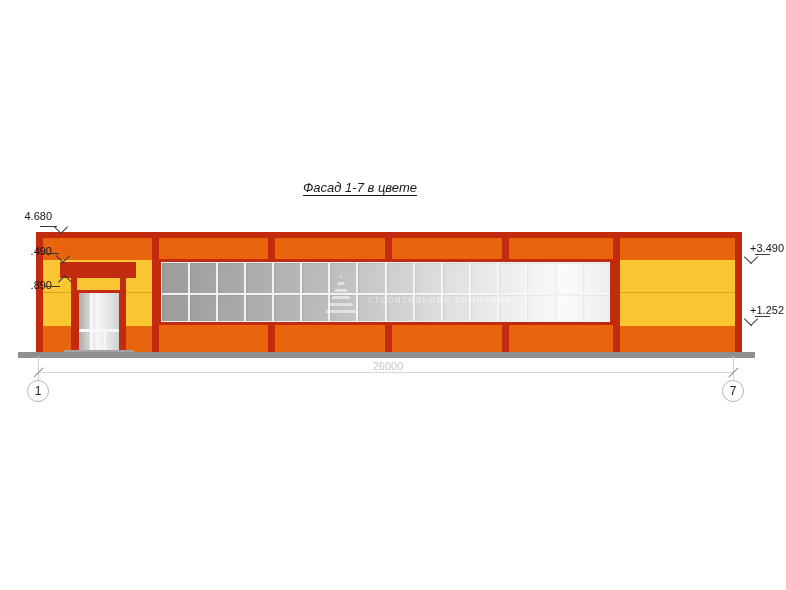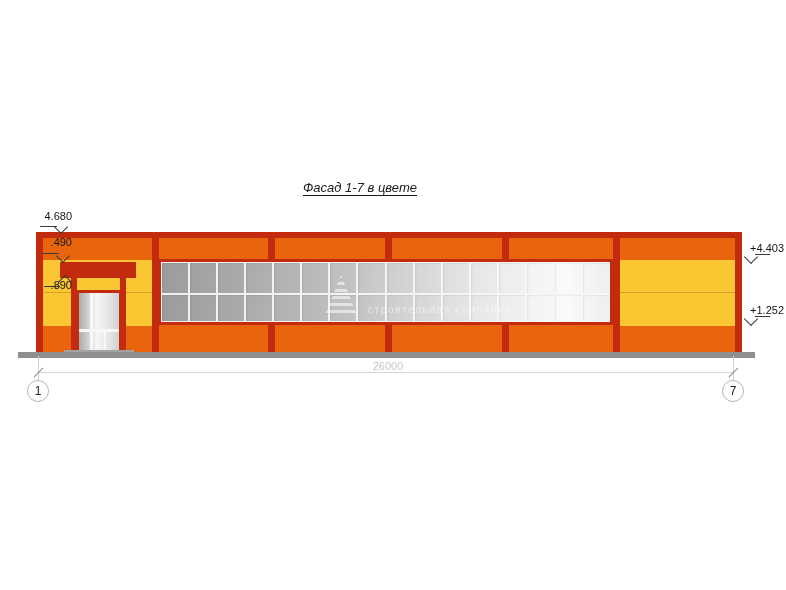--- a/index.html
+++ b/index.html
@@ -55,35 +55,35 @@
   .tick{width:13px;height:1px;background:#8a8a8a;transform:rotate(-45deg);top:372px;}
   .tick.l{left:32px;} .tick.r{left:727px;}
   .dim-label{left:328px;top:360px;width:120px;text-align:center;font-size:11px;color:#c6c6c6;}
   .axis-circle{width:22px;height:22px;border-radius:50%;border:1px solid #b5b5b5;background:#fff;
      display:flex;align-items:center;justify-content:center;font-size:12px;color:#222;top:380px;box-sizing:border-box;}
   .axis-circle.a1{left:27px;} .axis-circle.a7{left:722px;}
 
   
   .elev-text{position:absolute;font-size:11px;color:#151515;}
   .et-r{width:64px;text-align:right;left:720px;}
-  .et-l{width:72px;text-align:right;left:0;}
+  .et-l{width:52px;text-align:right;left:0;}
   .v-down,.v-up{position:absolute;width:9px;height:9px;
      border-left:1.4px solid #3a3a3a;border-bottom:1.4px solid #3a3a3a;}
   .v-down{transform:rotate(-45deg);}
   .v-up{transform:rotate(135deg);}
   .lvl-line{position:absolute;height:1px;background:#3a3a3a;}
 
   
   .watermark{position:absolute;left:325px;top:274px;width:210px;height:48px;pointer-events:none;}
   .wm-pyramid{position:absolute;left:0;top:1px;width:32px;height:40px;
      clip-path:polygon(50% 0,100% 100%,0 100%);
      background:repeating-linear-gradient(to bottom,rgba(255,255,255,.55) 0 3px,rgba(255,255,255,0) 3px 7px);}
   .wm-name{position:absolute;left:42px;top:0;font-size:27px;font-weight:bold;
      color:rgba(255,255,255,.55);letter-spacing:1px;white-space:nowrap;}
-  .wm-sub{position:absolute;left:43px;top:30px;font-size:10px;letter-spacing:1.6px;
+  .wm-sub{position:absolute;left:43px;top:20px;font-size:10px;letter-spacing:1.6px;
      color:rgba(255,255,255,.5);white-space:nowrap;}
 </style>
 </head>
 <body>
 
 <div class="canvas">
 
   <div class="title">Фасад 1-7 в цвете</div>
 
   <div id="facade">
@@ -172,29 +172,29 @@
     <span>1</span>
   </div>
   <div class="abs axis-circle a7">
     <span>7</span>
   </div>
 
   <div class="elev-text et-l" style="top:210px">4.680</div>
   <div class="lvl-line" style="left:40px;top:226px;width:17px"></div>
   <div class="v-down" style="left:56px;top:222px"></div>
 
-  <div class="elev-text et-l" style="top:236px">.490</div>
+  <div class="elev-text et-l" style="top:245px">.490</div>
   <div class="lvl-line" style="left:42px;top:253px;width:17px"></div>
   <div class="v-down" style="left:58px;top:251px"></div>
 
   <div class="elev-text et-l" style="top:279px">.890</div>
   <div class="lvl-line" style="left:44px;top:286px;width:16px"></div>
   <div class="v-up" style="left:60px;top:277px"></div>
 
-  <div class="elev-text et-r" style="top:242px">+4.403</div>
+  <div class="elev-text et-r" style="top:242px">+3.490</div>
   <div class="v-down" style="left:746px;top:252px"></div>
   <div class="lvl-line" style="left:755px;top:254px;width:15px"></div>
 
   <div class="elev-text et-r" style="top:304px">+1.252</div>
   <div class="v-down" style="left:746px;top:314px"></div>
   <div class="lvl-line" style="left:755px;top:316px;width:15px"></div>
 
 </div>
 
 </body></html>

